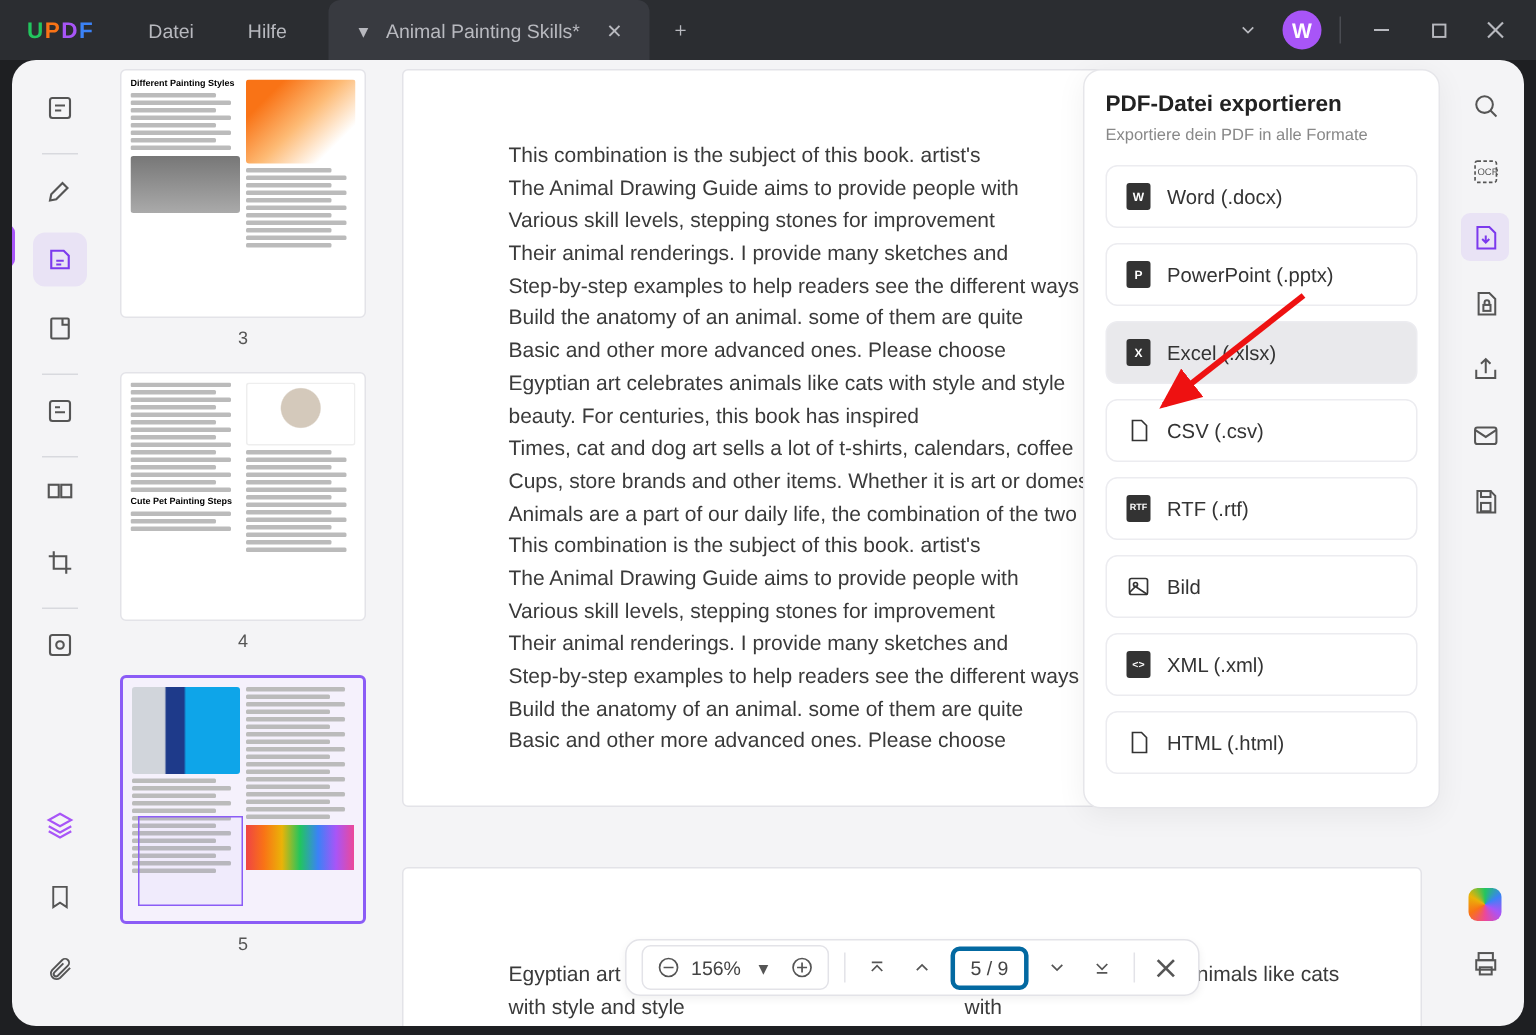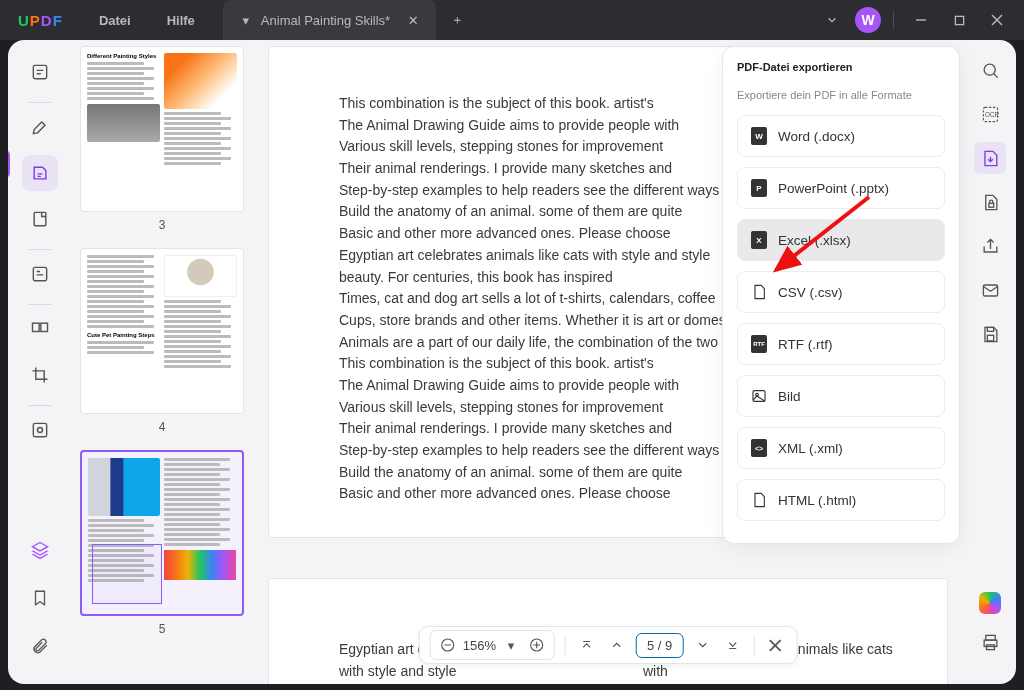--- a/index.html
+++ b/index.html
@@ -2,21 +2,21 @@
 <html><head>
 <meta charset="utf-8">
 <style>
 * { margin: 0; padding: 0; box-sizing: border-box; }
 body { font-family: -apple-system, BlinkMacSystemFont, "Segoe UI", Arial, sans-serif; background: #1e1f22; width: 1024px; height: 690px; overflow: hidden; position: relative; }
 
 
 .titlebar { height: 40px; background: #2b2d31; display: flex; align-items: center; color: #b8b9bf; font-size: 13px; position: relative; }
 .logo { display: flex; align-items: center; padding: 0 18px; font-weight: 700; font-size: 15px; letter-spacing: 1px; }
 .logo span:nth-child(1){color:#22c55e}.logo span:nth-child(2){color:#f97316}.logo span:nth-child(3){color:#a855f7}.logo span:nth-child(4){color:#3b82f6}
-.menu-item { padding: 0 18px; height: 100%; display: flex; align-items: center; cursor: pointer; font-weight: bold; }
+.menu-item { padding: 0 18px; height: 100%; display: flex; align-items: center; cursor: pointer; }
 .tab { display: flex; align-items: center; height: 40px; background: #383a40; padding: 0 14px; border-top-left-radius: 8px; border-top-right-radius: 8px; margin-left: 10px; gap: 6px; }
 .tab-dropdown { width: 18px; height: 18px; display:flex;align-items:center;justify-content:center;color:#b8b9bf; }
 .tab-close { width: 18px; height: 18px; display:flex;align-items:center;justify-content:center;color:#b8b9bf;cursor:pointer; margin-left: 8px; }
 .add-tab { width: 30px; height: 30px; display:flex;align-items:center;justify-content:center;color:#b8b9bf;cursor:pointer;margin-left:6px; }
 .titlebar-right { position: absolute; right: 0; top: 0; height: 40px; display: flex; align-items: center; gap: 8px; padding: 0 12px; }
 .tb-btn { width: 30px; height: 30px; display: flex; align-items: center; justify-content: center; color: #b8b9bf; cursor: pointer; }
 .divider { width: 1px; height: 18px; background: #4a4c52; margin: 0 4px; }
 .avatar { width: 26px; height: 26px; border-radius: 50%; background: #a855f7; color: #fff; font-weight: 600; font-size: 14px; display:flex;align-items:center;justify-content:center; }
 
 
@@ -56,25 +56,25 @@
 
 .doc-toolbar { position: absolute; top: 14px; right: 20px; display: flex; gap: 40px; align-items: center; z-index: 4; }
 .dt-item { display:flex; align-items:center; gap: 6px; font-size: 14px; color: #444; cursor:pointer; }
 .dt-icon { width: 18px; height: 18px; display:flex;align-items:center;justify-content:center; }
 
 
 .zoombar { position: absolute; bottom: 20px; left: 50%; transform: translateX(-50%); height: 38px; background: #fff; border: 1px solid #e3e3e8; border-radius: 10px; display: flex; align-items: center; padding: 0 10px; gap: 8px; font-size: 13px; color: #444; box-shadow: 0 2px 6px rgba(0,0,0,0.06); z-index: 5; }
 .zb-btn { width: 22px; height: 22px; display:flex;align-items:center;justify-content:center; cursor:pointer; color:#555; }
 .zb-sep { width: 1px; height: 20px; background: #e3e3e8; margin: 0 2px; }
 .zb-zoom { display:flex; align-items:center; gap:4px; border:1px solid #e3e3e8; border-radius:6px; padding: 3px 6px; }
-.zb-pages { border:1px solid #0369a1; border-radius:6px; padding: 4px 10px; }
+.zb-pages { border:3px solid #0369a1; border-radius:6px; padding: 4px 10px; }
 
 
 .export-panel { position: absolute; top: 6px; right: 56px; width: 238px; background: #fff; border: 1px solid #e6e6ea; border-radius: 12px; box-shadow: 0 4px 20px rgba(0,0,0,0.06); padding: 14px 14px 12px 14px; z-index: 10; }
-.export-panel h3 { font-size: 11px; font-weight: 700; color: #222; margin-bottom: 16px; }
+.export-panel h3 { font-size: 15px; font-weight: 700; color: #222; margin-bottom: 6px; }
 .export-panel .sub { font-size: 11px; color: #888; margin-bottom: 14px; }
 .ex-item { display:flex; align-items:center; gap: 10px; padding: 11px 12px; border: 1px solid #ececf0; border-radius: 8px; margin-bottom: 10px; cursor:pointer; font-size: 13.5px; color: #333; background:#fff; }
 .ex-item.hovered { background: #e9e9ec; }
 .ex-icon { width: 18px; height: 18px; display:flex;align-items:center;justify-content:center; font-size: 14px; font-weight:700; }
 .file-badge { width: 16px; height: 18px; background:#333; color:#fff; font-size:8px; display:flex;align-items:center;justify-content:center; border-radius:2px; font-family: Arial; }
 
 
 .rightrail { width: 52px; display:flex; flex-direction:column; align-items:center; padding-top: 14px; gap: 2px; }
 .rr-btn { width: 32px; height: 32px; border-radius: 6px; display:flex;align-items:center;justify-content:center; color:#555; cursor:pointer; margin-bottom: 10px; }
 .rr-btn.active { background: #e9e3f5; }

